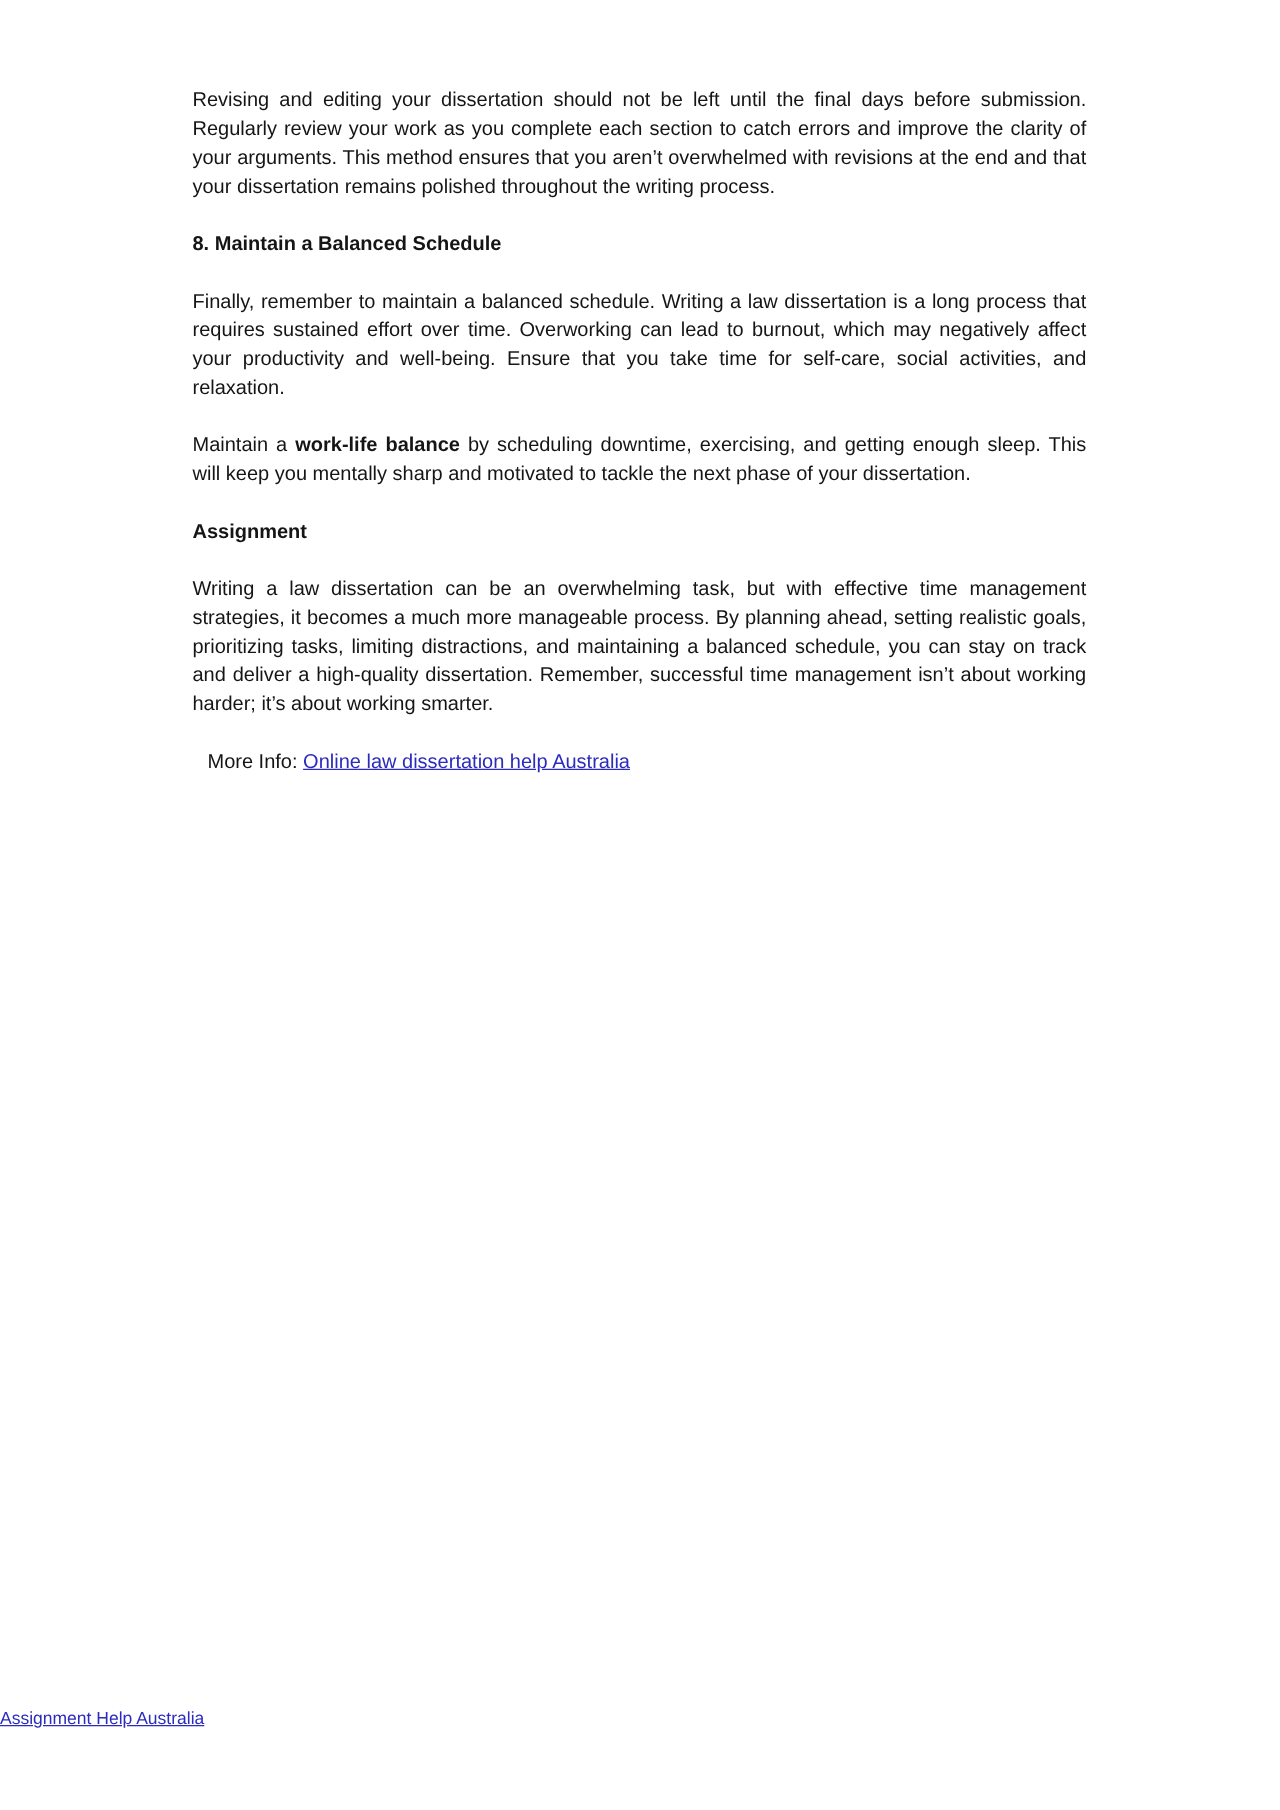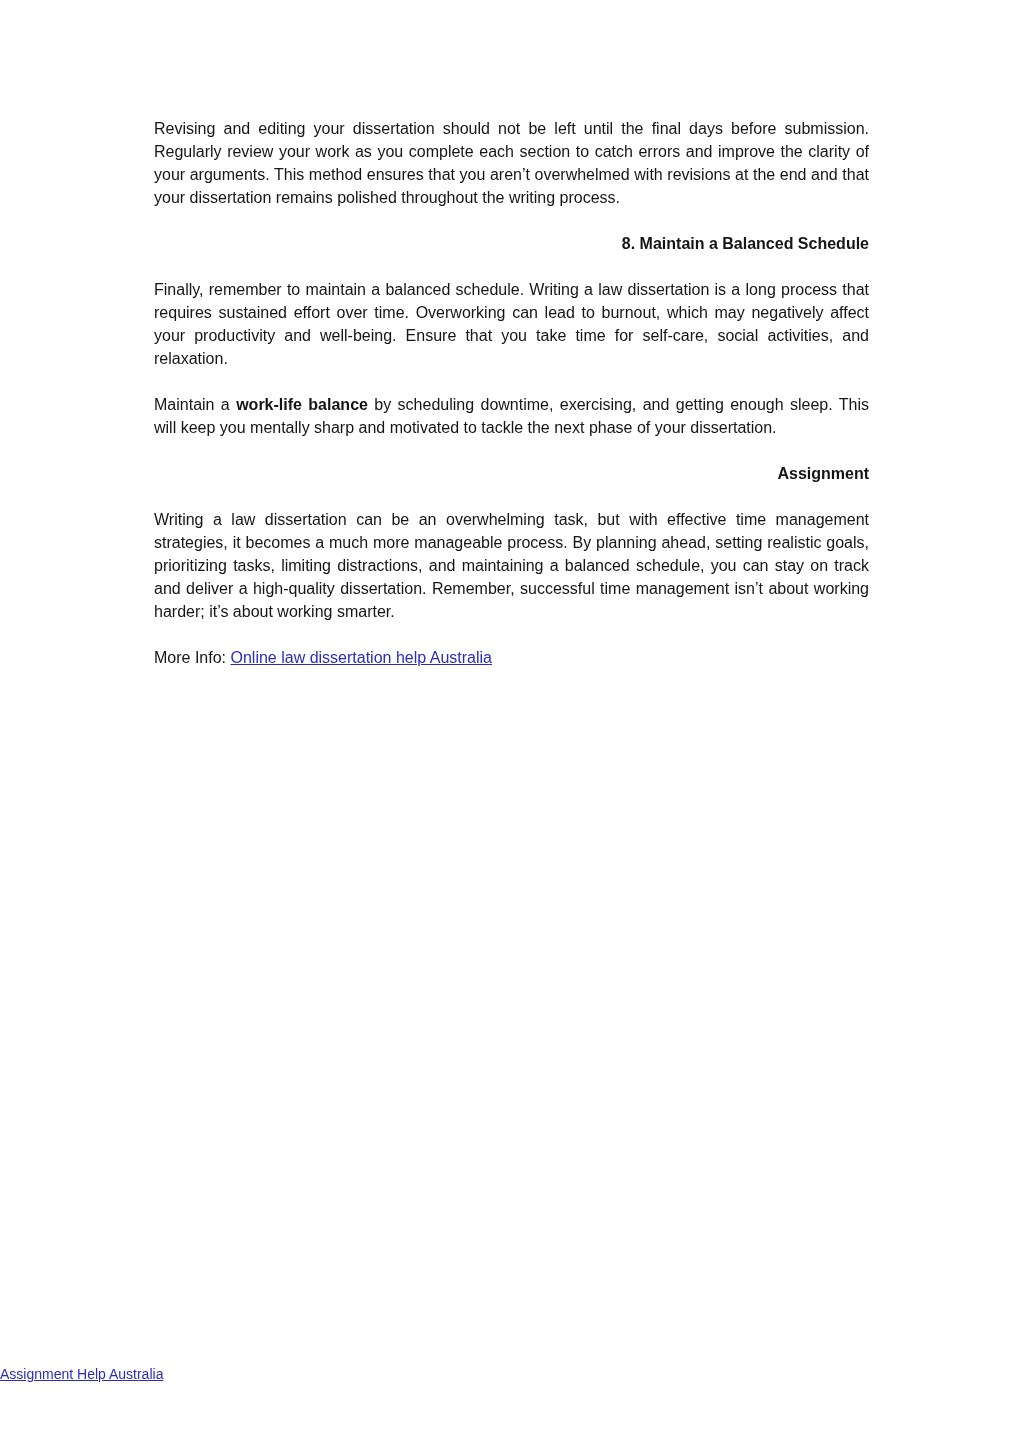--- a/index.html
+++ b/index.html
@@ -10,37 +10,37 @@
     background: #ffffff;
     font-family: "Liberation Sans", sans-serif;
     color: #151515;
     overflow: hidden;
   }
   .content {
     position: absolute;
     left: 154px;
     top: 0;
     width: 715px;
-    padding-top: 117px;
+    padding-top: 69px;
     box-sizing: content-box;
   }
   .para {
     font-size: 16px;
     line-height: 23px;
     text-align: justify;
     margin: 0 0 23px 0;
   }
   .heading {
     font-size: 16px;
     line-height: 23px;
     font-weight: bold;
     margin: 0 0 23px 0;
-    text-align: right;
+    text-align: left;
   }
-  .last-para { margin-bottom: 23px; }
+  .last-para { margin-bottom: 23px; margin-left: 12px; }
   a.doc-link {
     color: var(--link-color, #2b2bbd);
     text-decoration: underline;
     cursor: pointer;
   }
   .footer {
     position: absolute;
     left: 0;
     top: 1364px;
     width: 100%;

